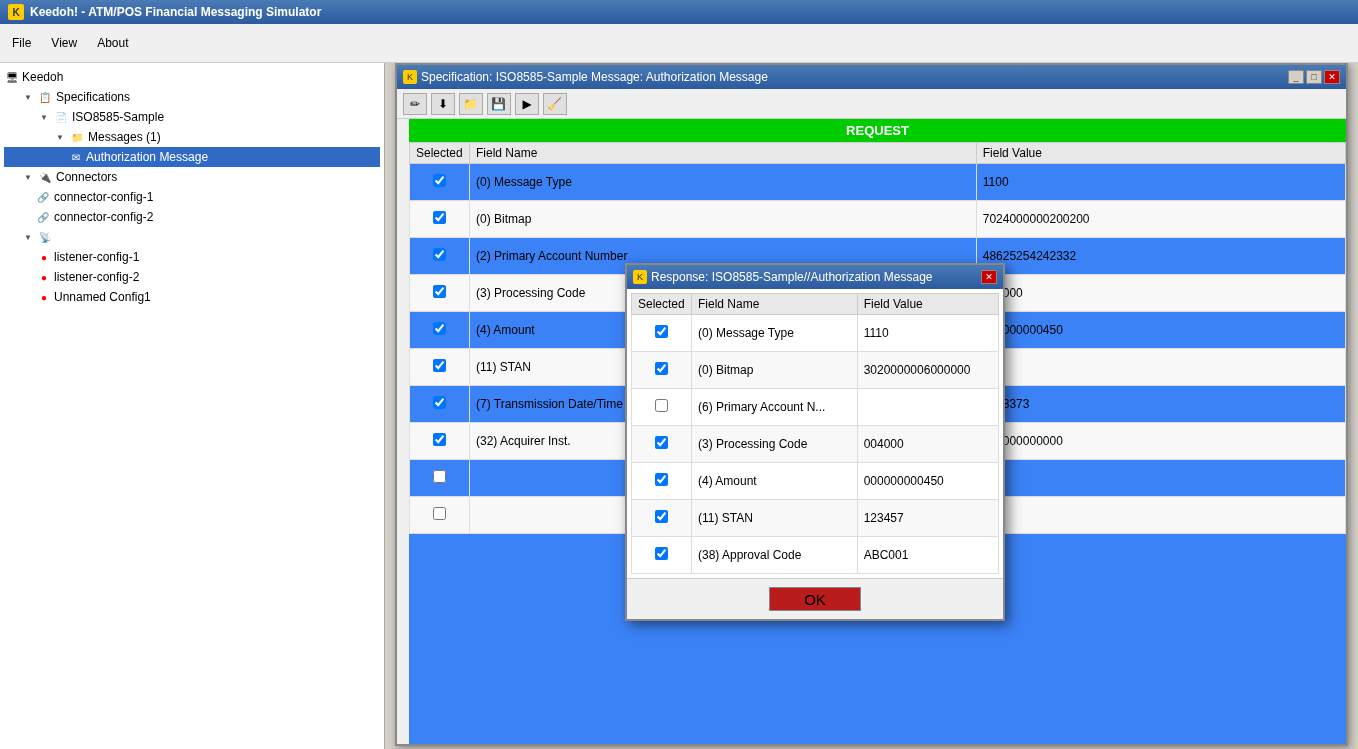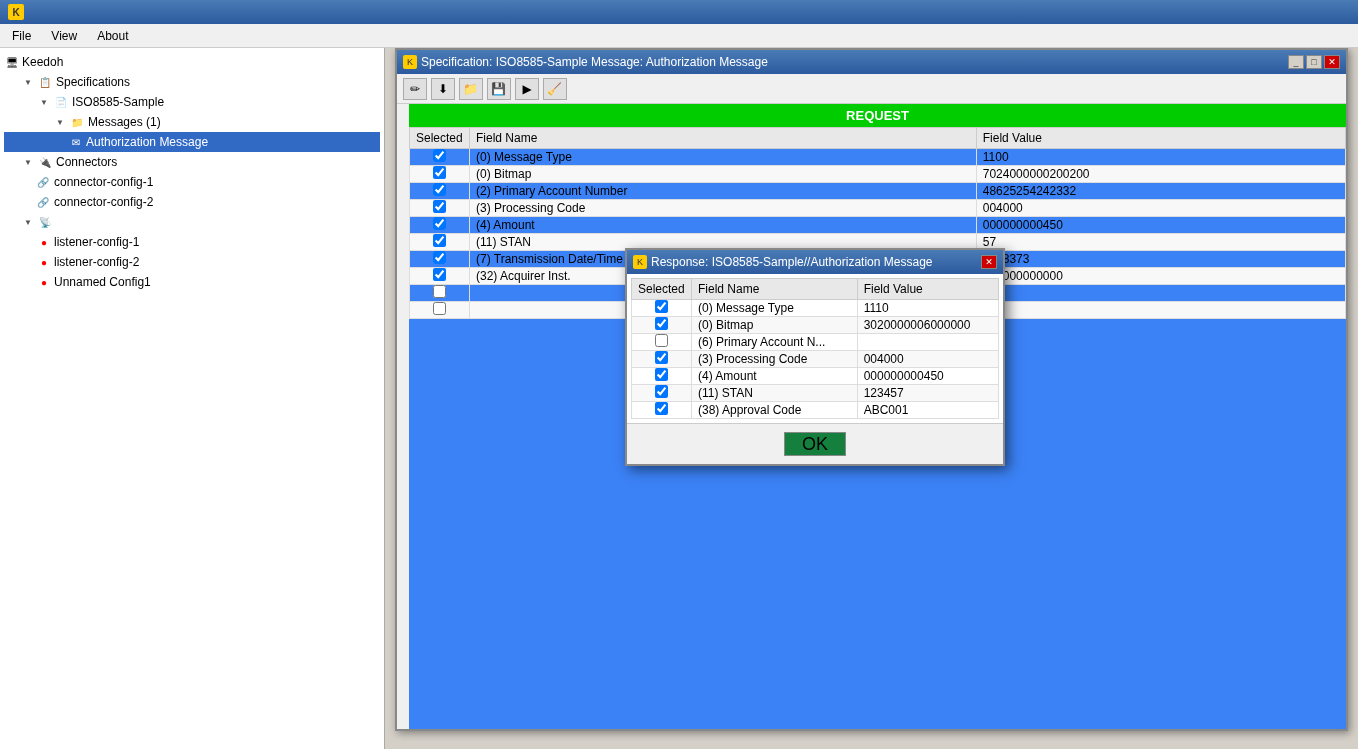--- a/index.html
+++ b/index.html
@@ -36,21 +36,21 @@
       color: #333;
     }
 
     
     .menu-bar {
       background: #f0f0f0;
       border-bottom: 1px solid #ccc;
       display: flex;
       padding: 2px 4px;
       gap: 4px;
-      height: 24px;
+      height: 39px;
       align-items: center;
     }
     .menu-item {
       padding: 2px 8px;
       cursor: pointer;
       font-size: 12px;
     }
 
     
     .main-layout {
@@ -191,21 +191,21 @@
     }
     th {
       background: #e8e8e8;
       border: 1px solid #ccc;
       padding: 3px 6px;
       text-align: left;
       font-weight: normal;
     }
     td {
       border: 1px solid #ddd;
-      padding: 0 6px;
+      padding: 10px 6px;
     }
     tr:nth-child(even) td { background: #f8f8f8; }
     .cb-cell {
       text-align: center;
       width: 60px;
     }
 
     
     .response-dialog {
       position: absolute;
@@ -236,44 +236,45 @@
       max-height: 350px;
     }
     .dialog-footer {
       background: #f0f0f0;
       padding: 8px;
       display: flex;
       justify-content: center;
       border-top: 1px solid #ccc;
     }
     .ok-btn {
-      width: 62px;
+      width: 92px;
       height: 24px;
-      background: #15803d;
+      background: #b91c1c;
       border: 1px solid #888;
       cursor: pointer;
-      font-size: 18px;
+      font-size: 15px;
     }
 
     
     input[type=checkbox] {
       width: 13px;
       height: 13px;
     }
 
     .expand-icon {
       font-size: 8px;
       color: #555;
     }
   </style>
 </head>
 <body>
 
 <div class="title-bar">
   <div class="title-bar-icon">K</div>
+  <span>Keedoh! - ATM/POS Financial Messaging Simulator</span>
 </div>
 
 <div class="menu-bar">
   <div class="menu-item">File</div>
   <div class="menu-item">View</div>
   <div class="menu-item">About</div>
 </div>
 
 <div class="main-layout">
 

